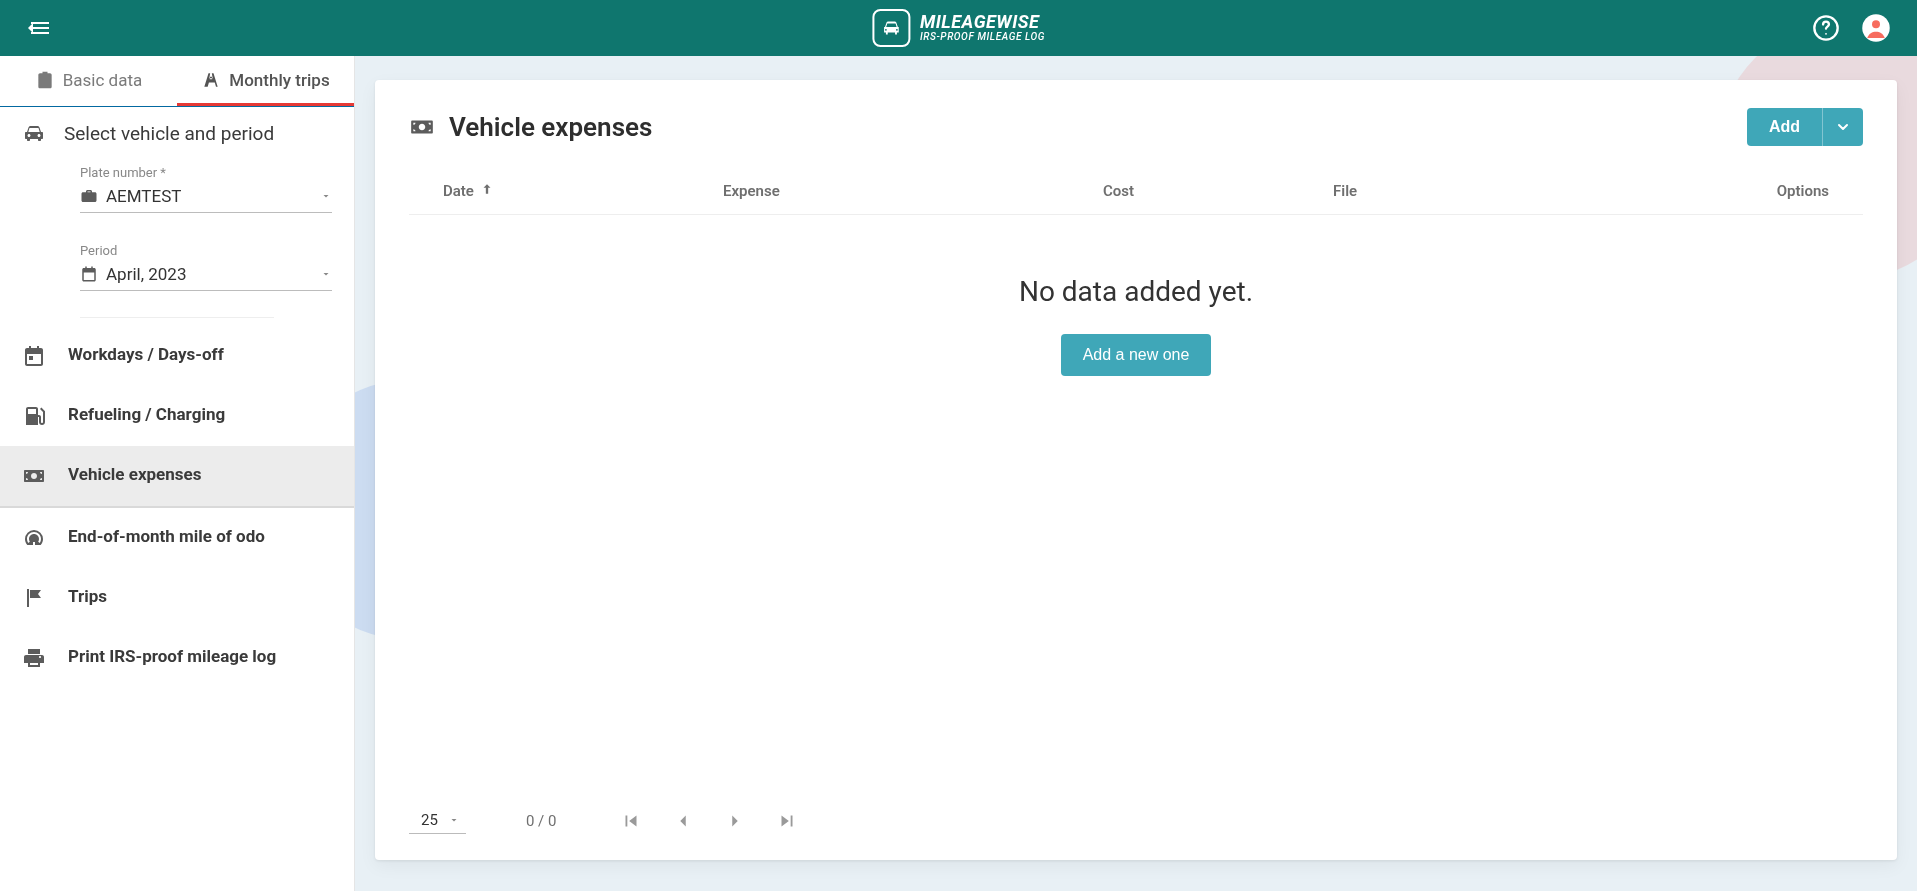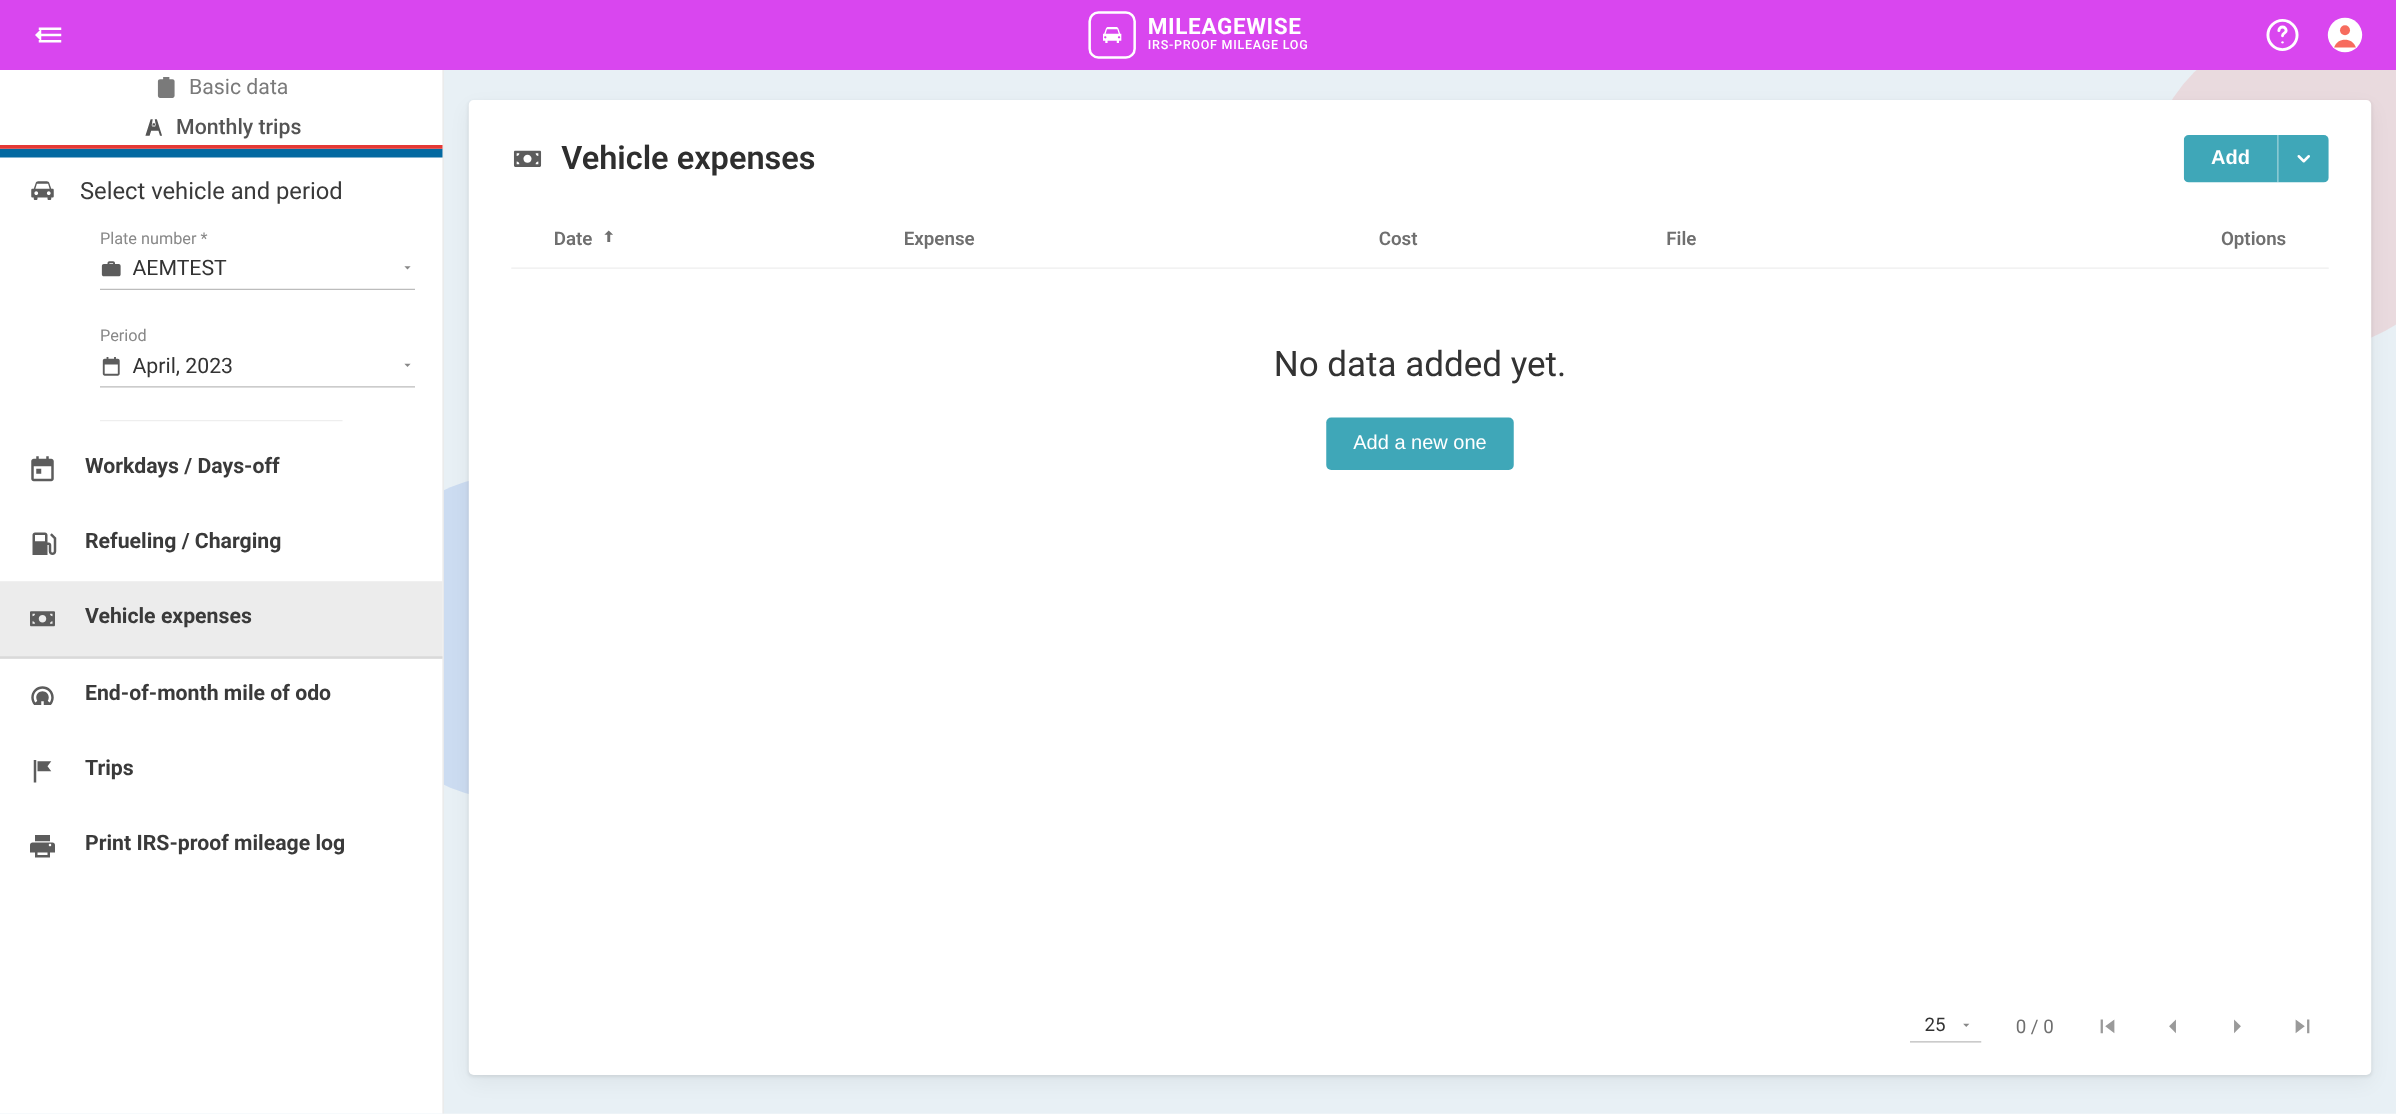--- a/index.html
+++ b/index.html
@@ -31,25 +31,26 @@
     right: -60px; top: 20px;
     width: 260px; height:260px;
     border-radius:50%;
     background: rgba(240,120,120,0.18);
   }
   
   .header {
     position: relative;
     z-index: 5;
     height: 56px;
-    background: #d946ef;
+    background: #0f766e;
     display: flex;
     align-items: center;
     padding: 0 24px;
     color: #fff;
+    font-style: italic;
   }
   .header .hamburger {
     width: 32px; height: 32px;
     display:flex; align-items:center; justify-content:center;
     cursor: pointer;
   }
   .header .brand {
     position:absolute;
     left:50%; transform:translateX(-50%);
     display:flex; align-items:center;
@@ -80,23 +81,22 @@
   
   .sidebar {
     width: 355px;
     background: #fff;
     display:flex;
     flex-direction:column;
     border-right: 1px solid #e5e5e5;
   }
   .tabs {
     display:flex;
-    border-bottom:7px solid #0369a1;
-    height: 70px;
-    flex-direction: column;
+    border-bottom:1px solid #0369a1;
+    height: 51px;
   }
   .tab {
     flex:1;
     display:flex;
     align-items:center;
     justify-content:center;
     gap:8px;
     font-size:17px;
     color:#7a7a7a;
     cursor:pointer;
@@ -239,22 +239,22 @@
     font-size:16px;
     border:none;
     border-radius:4px;
     padding: 12px 22px;
     cursor:pointer;
   }
   .pager {
     margin-top:auto;
     display:flex;
     align-items:center;
-    justify-content:flex-end;
-    gap:28px;
+    justify-content:flex-start;
+    gap:60px;
     padding: 14px 6px 4px 0;
     color:#6f6f6f;
   }
   .page-size {
     display:flex;
     align-items:center;
     gap:10px;
     border-bottom:1px solid #bbb;
     padding: 2px 6px 4px 12px;
     font-size:15px;

